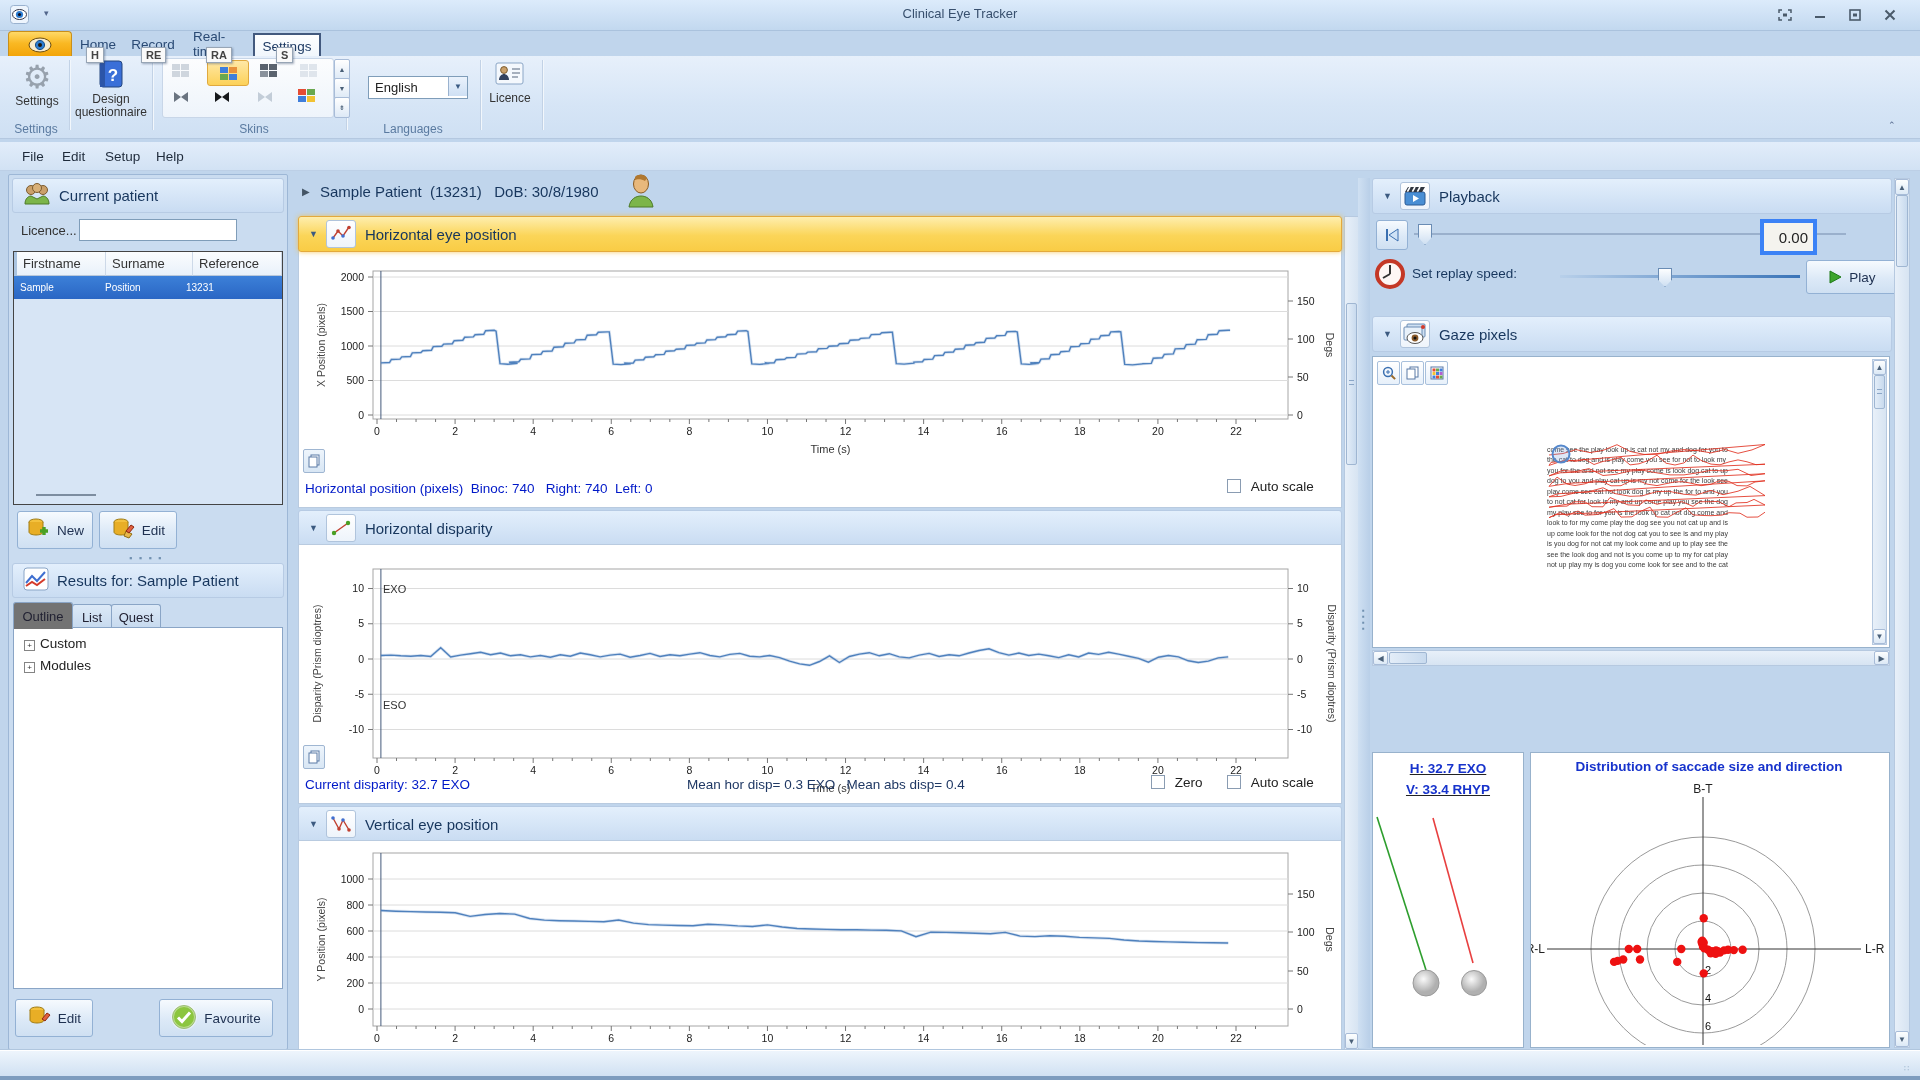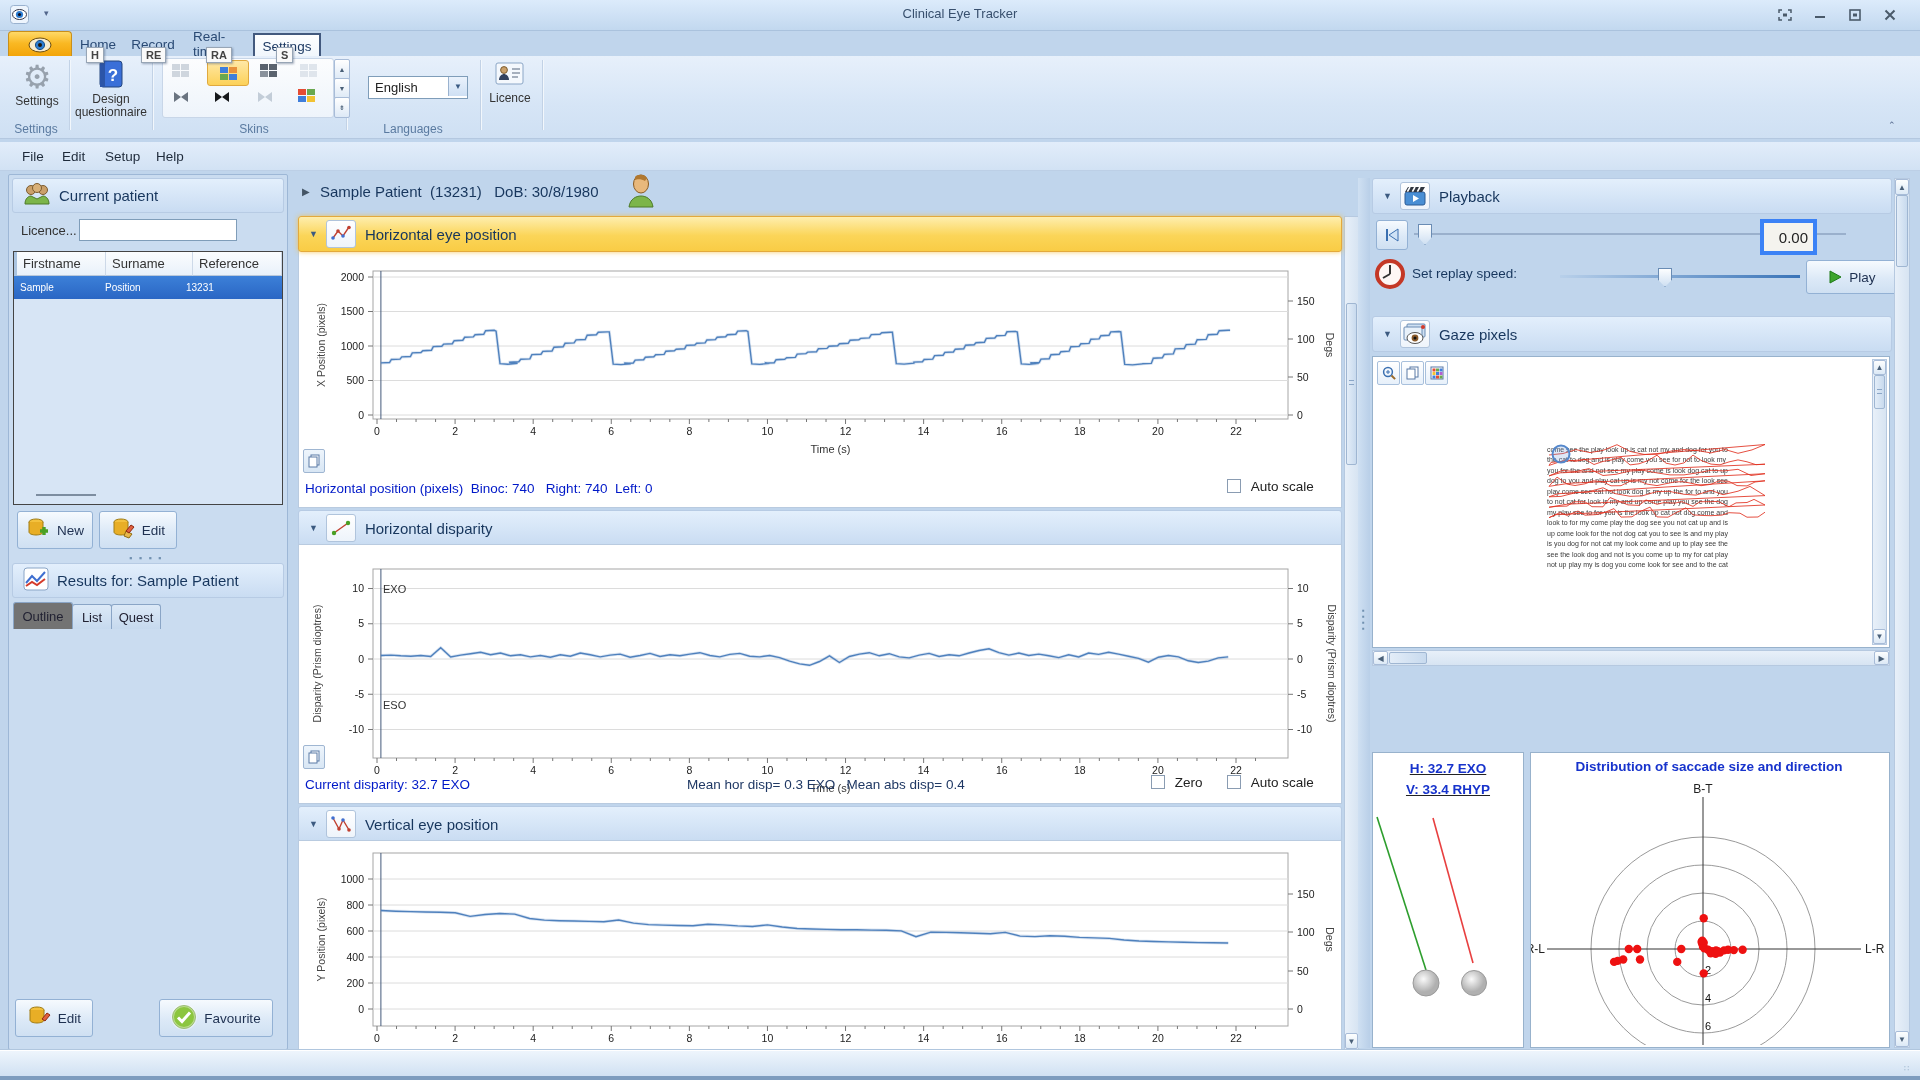--- a/index.html
+++ b/index.html
@@ -311,20 +311,28 @@
         <svg width="26" height="24">
             <rect x="1" y="1" width="24" height="22" rx="3" fill="#fff" stroke="#8aa5c6"></rect>
             <path d="M3 16l6-7 5 5 8-9" fill="none" stroke="#3f6fd0" stroke-width="2"></path>
             <path d="M3 19l6-4 5 3 8-6" fill="none" stroke="#d43a2a" stroke-width="2"></path>
           </svg></span>
       <span>Results for: Sample Patient</span>
     </div>
     <div class="tab2 active" style="left:4px;top:427px;width:58px;">Outline</div>
     <div class="tab2" style="left:63px;top:429px;width:38px;">List</div>
     <div class="tab2" style="left:102px;top:429px;width:48px;">Quest</div>
+    <div class="abs" style="left:4px;top:452px;width:268px;height:360px;background:#fff;border:1px solid #8aa5c6;">
+      <div style="padding:8px 0 0 10px;font-size:13.5px;">
+        <span class="tree-exp">+</span><span>Custom</span>
+      </div>
+      <div style="padding:7px 0 0 10px;font-size:13.5px;">
+        <span class="tree-exp">+</span><span>Modules</span>
+      </div>
+    </div>
     <div class="btn" style="left:6px;top:824px;width:76px;height:36px;">
       <span><svg width="24" height="24">
             <ellipse cx="10" cy="5" rx="7" ry="3" fill="#f3c13e" stroke="#a07c14"></ellipse>
             <path d="M3 5v10c0 1.7 3.1 3 7 3s7-1.3 7-3V5" fill="#e8ae26" stroke="#a07c14"></path>
             <path d="M15 14l5-6 3 2-5 6z" fill="#e06040" stroke="#8f2810"></path>
           </svg></span>
       <span>Edit</span>
     </div>
     <div class="btn" style="left:150px;top:824px;width:112px;height:36px;">
       <span><svg width="26" height="26">

